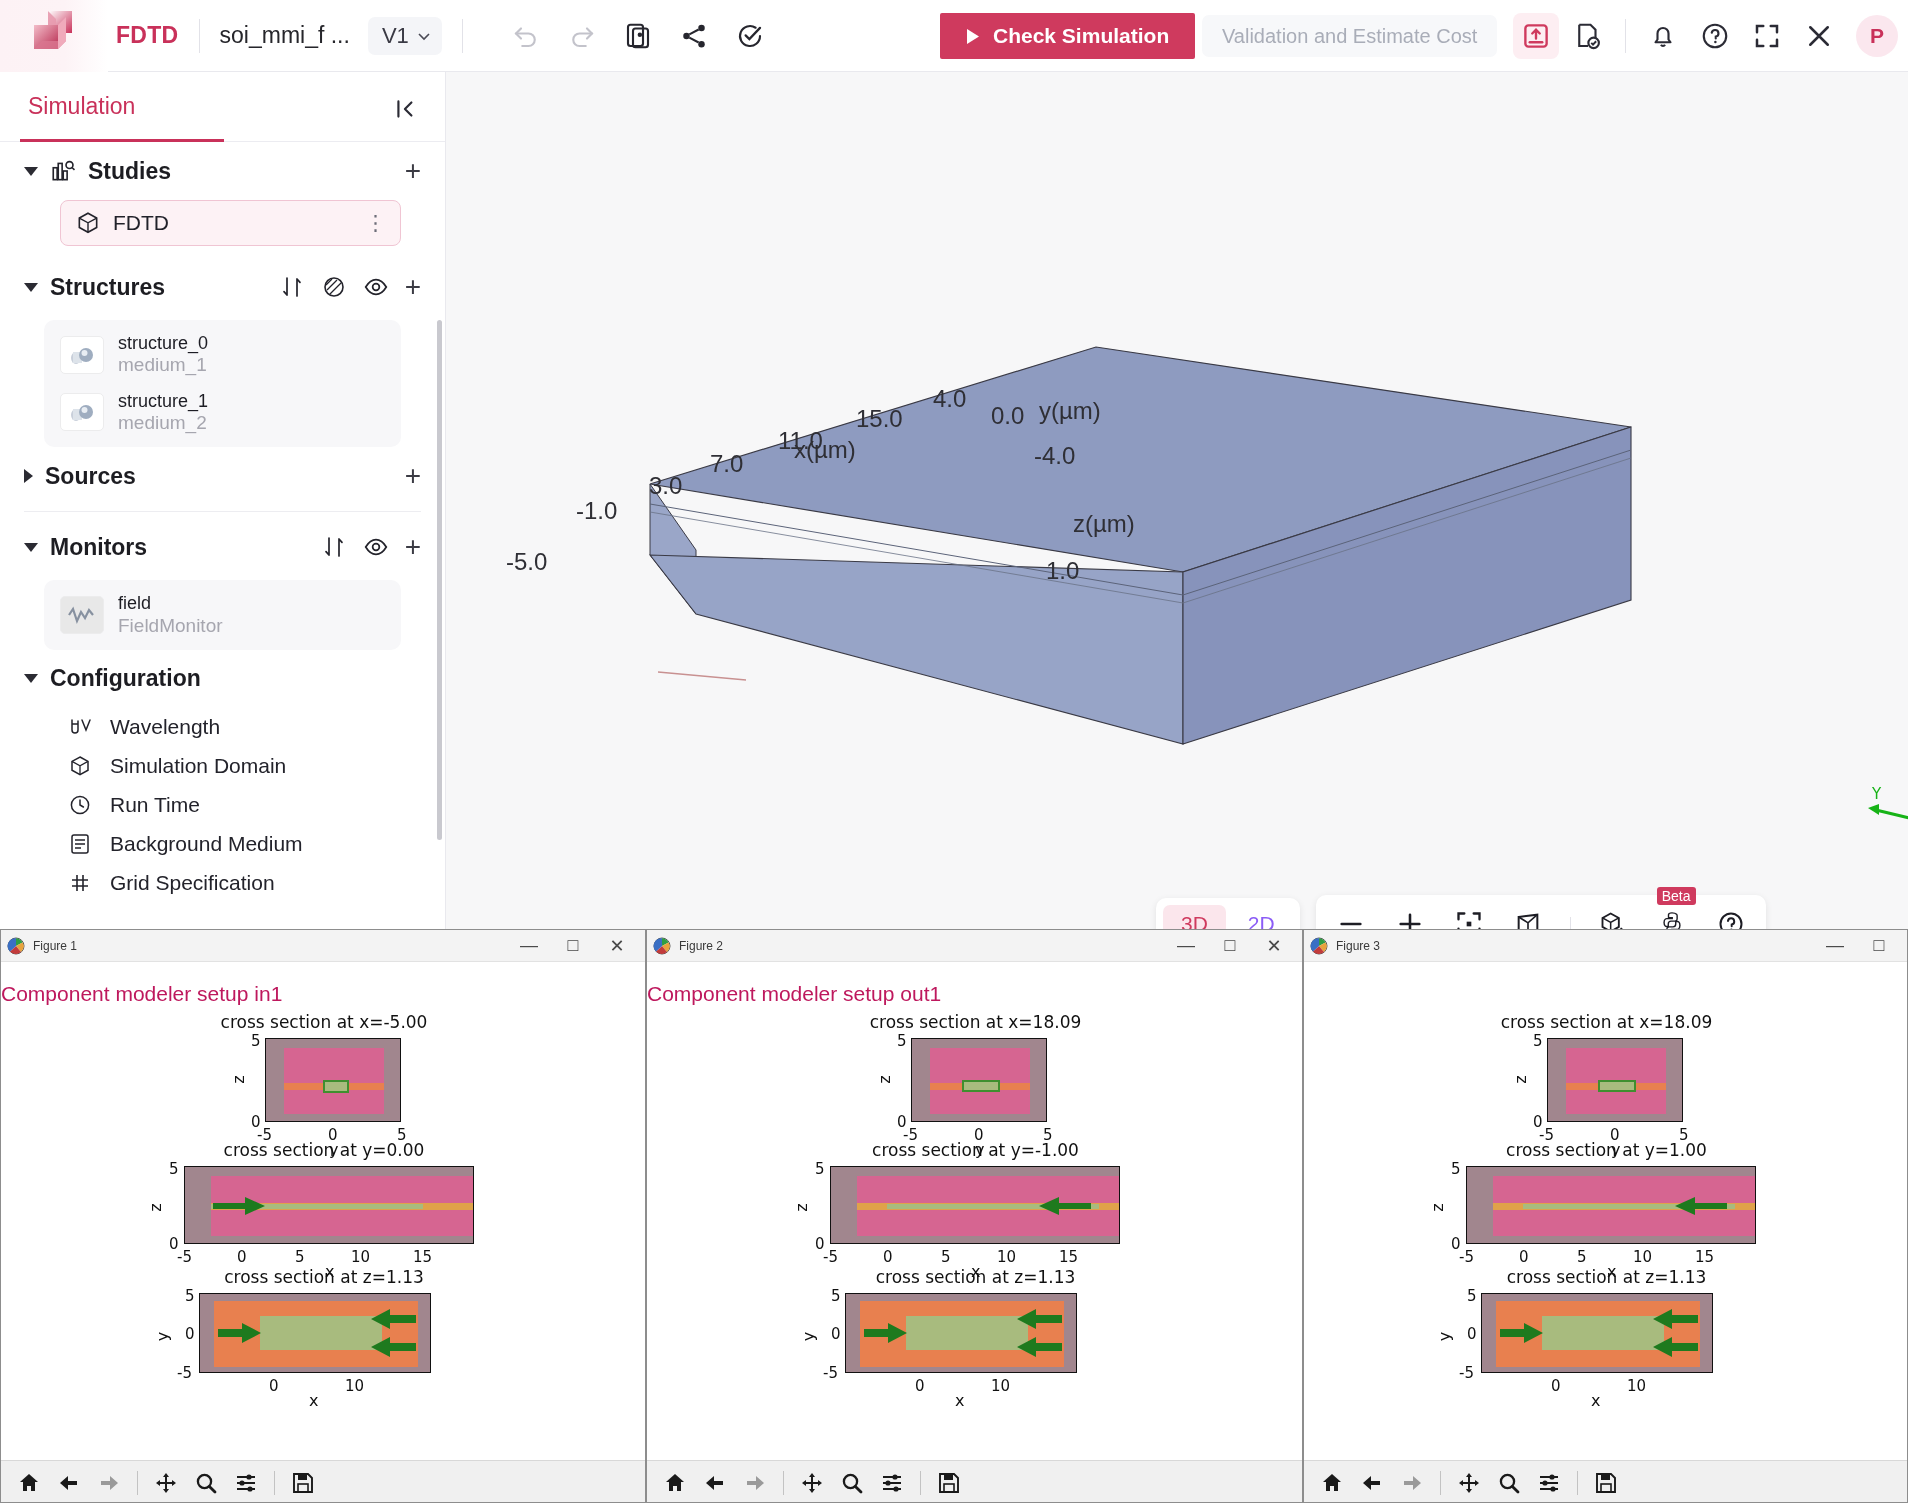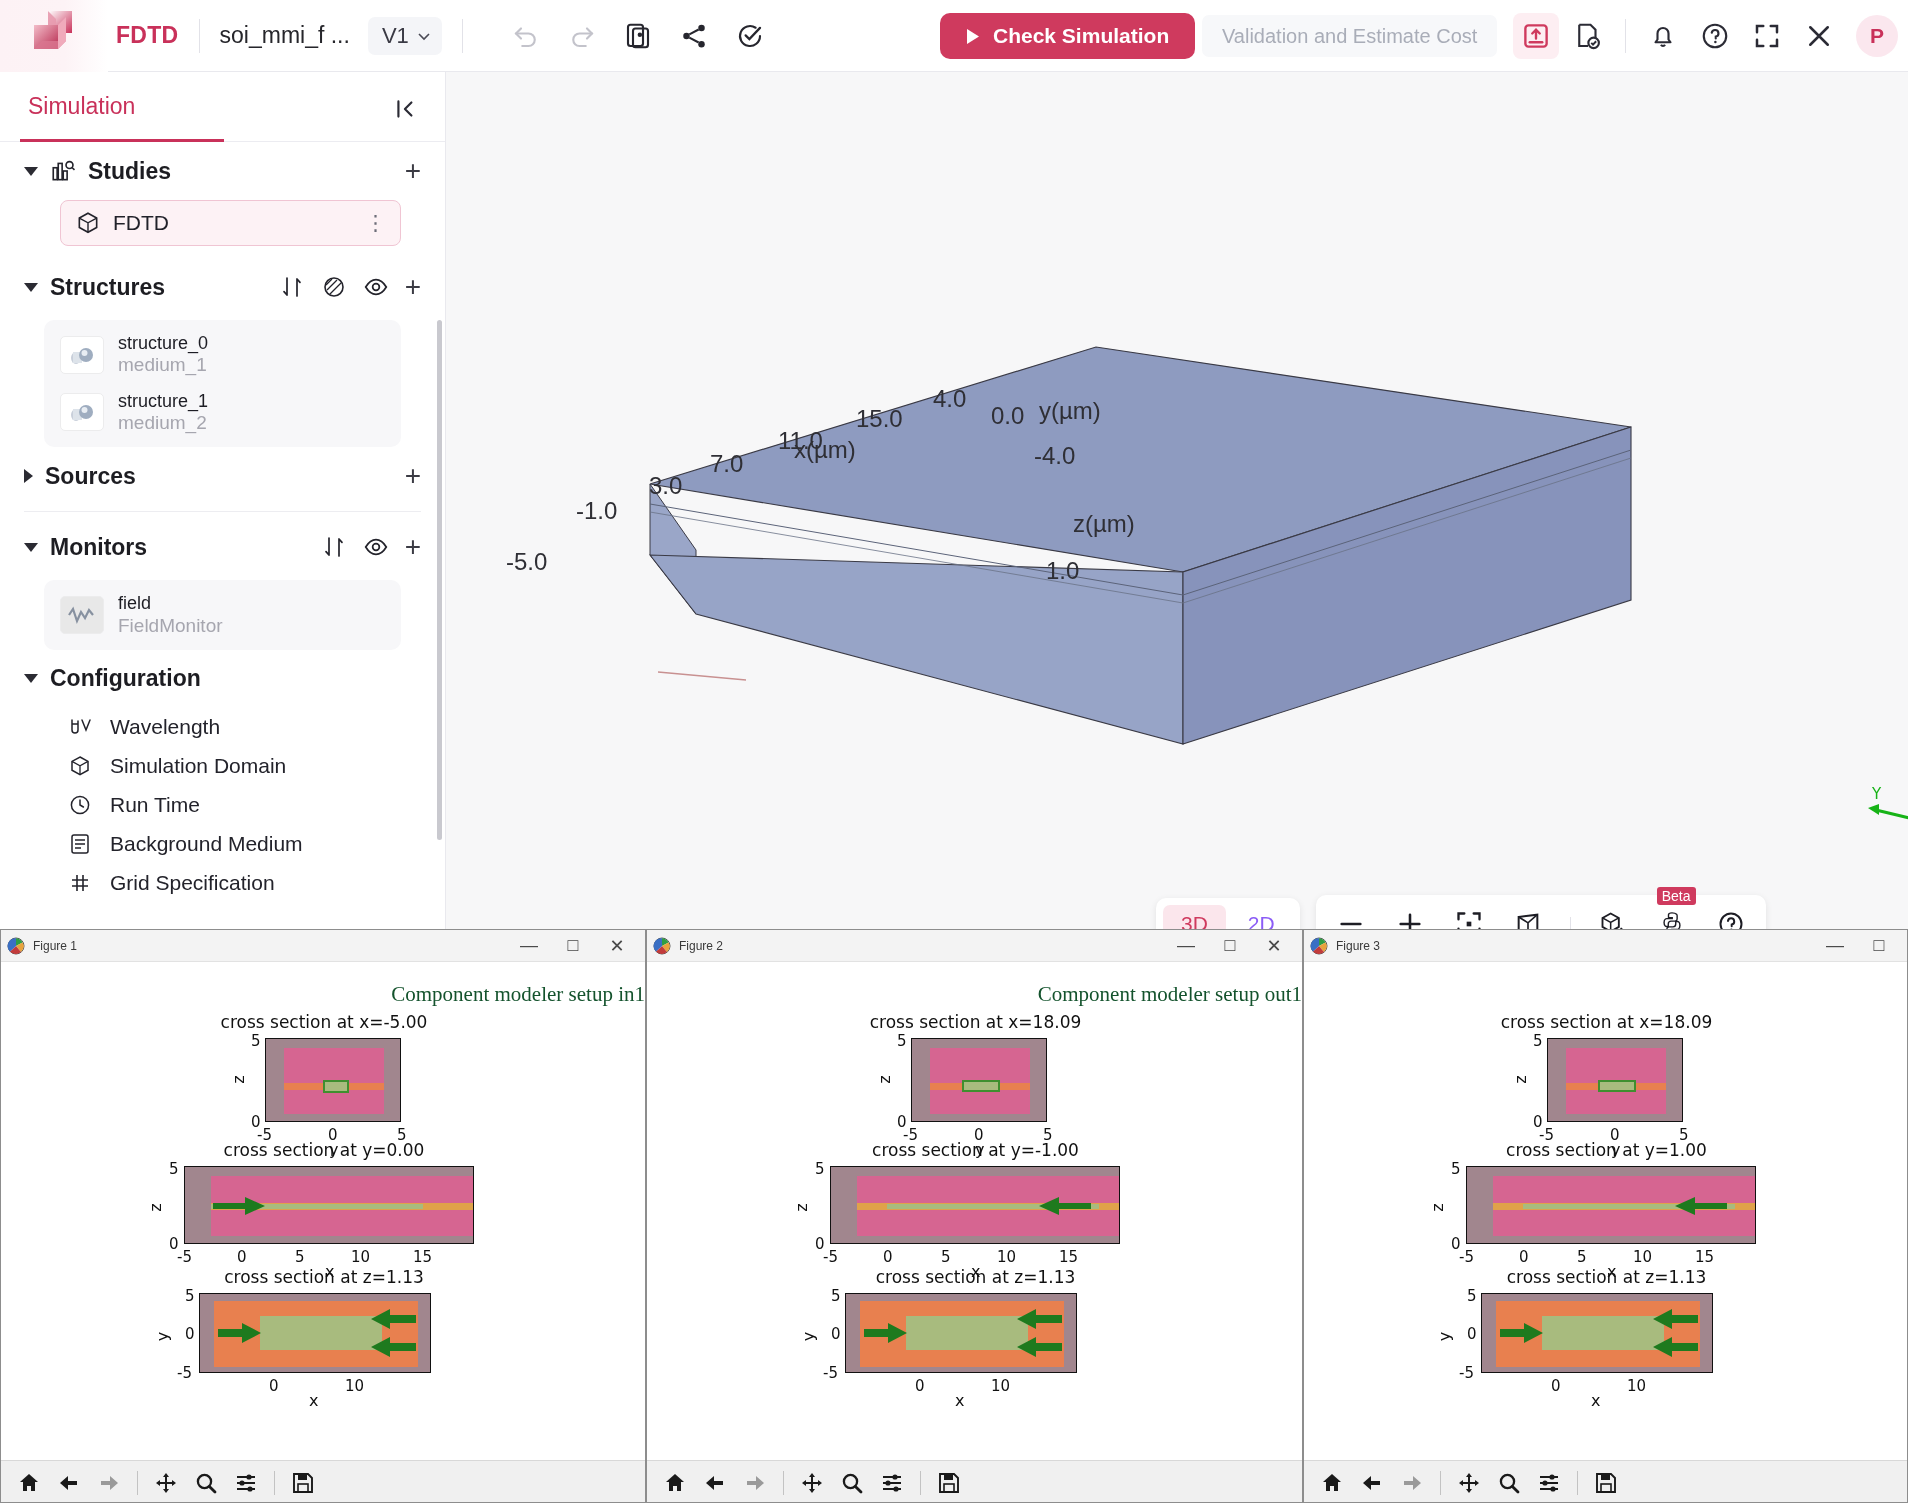--- a/index.html
+++ b/index.html
@@ -14,21 +14,21 @@
   .brand { font-size:23px; font-weight:bold; color:#c9315a; letter-spacing:.3px; margin-left:8px; }
   .vsep { width:1px; height:34px; background:#e2e2e8; margin:0 20px; }
   .proj-name { font-size:23px; color:#26262b; }
   .ver-pill { margin-left:18px; background:#f4f5f8; border-radius:7px; padding:6px 10px 6px 14px;
     font-size:22px; color:#3a3a44; display:flex; align-items:center; gap:7px; }
   .icon-btn { width:46px; height:46px; display:flex; align-items:center; justify-content:center;
     border-radius:8px; cursor:pointer; }
   .icon-btn svg { display:block; }
   .hdr-icons { display:flex; align-items:center; gap:10px; margin-left:20px; }
   .check-sim { position:absolute; left:940px; top:13px; height:46px; background:#cf3a5e; color:#fff;
-    border:none; border-radius:10px; padding:0 26px; font-size:21px; font-weight:bold;
+    border:none; border-radius:2px; padding:0 26px; font-size:21px; font-weight:bold;
     display:flex; align-items:center; gap:12px; cursor:pointer; font-family:"Liberation Sans", sans-serif;}
   .validation-btn { position:absolute; left:1202px; top:15px; height:42px; background:#f7f8fa;
     color:#a9adb8; border:none; border-radius:7px; padding:0 20px; font-size:20px;
     display:flex; align-items:center; font-family:"Liberation Sans", sans-serif; }
   .hdr-right { position:absolute; right:10px; top:0; height:72px; display:flex; align-items:center; gap:6px; }
   .save-hl { background:#fdeef2; border-radius:8px; }
   .avatar { width:42px; height:42px; border-radius:50%; background:#fbe7ee; color:#c9315a;
     font-size:21px; font-weight:bold; display:flex; align-items:center; justify-content:center; margin-left:8px;}
 
   
@@ -84,21 +84,21 @@
 
   
   .figwin { position:absolute; background:#fff; border:1px solid #8d8d8d; overflow:hidden; }
   .figbar { height:32px; background:#f3f3f3; display:flex; align-items:center; padding:0 6px;
     border-bottom:1px solid #e2e2e2; }
   .figbar .ftitle { font-size:12px; color:#3a3a3a; margin-left:8px; }
   .figbar .wbtns { margin-left:auto; display:flex; align-items:center; }
   .wbtn { width:44px; height:30px; display:flex; align-items:center; justify-content:center;
     font-size:18px; color:#4a4a4a; cursor:pointer; }
   .figbody { position:relative; background:#fff; }
-  .fig-title { text-align:right; font-size:21px; color:#14532d;font-family:Liberation Serif, serif; }
+  .fig-title { text-align:left; font-size:21px; color:#be185d; }
   .figtools { position:absolute; bottom:0; left:0; right:0; height:44px; background:#f0f0f0;
     border-top:1px solid #d8d8d8; display:flex; align-items:center; gap:4px; padding-left:10px; }
   .ftbtn { width:36px; height:36px; display:flex; align-items:center; justify-content:center; cursor:pointer; }
   .ftsep { width:1px; height:24px; background:#c3c3c3; margin:0 6px; }
 
   
   .mplax { position:absolute; }
   .axbox { position:absolute; border:1.6px solid #111; overflow:hidden; }
   .tklab { position:absolute; font-size:15px; color:#111; font-family:"DejaVu Sans", sans-serif; }
   .axname { position:absolute; font-size:16px; color:#111; font-family:"DejaVu Sans", sans-serif; }

